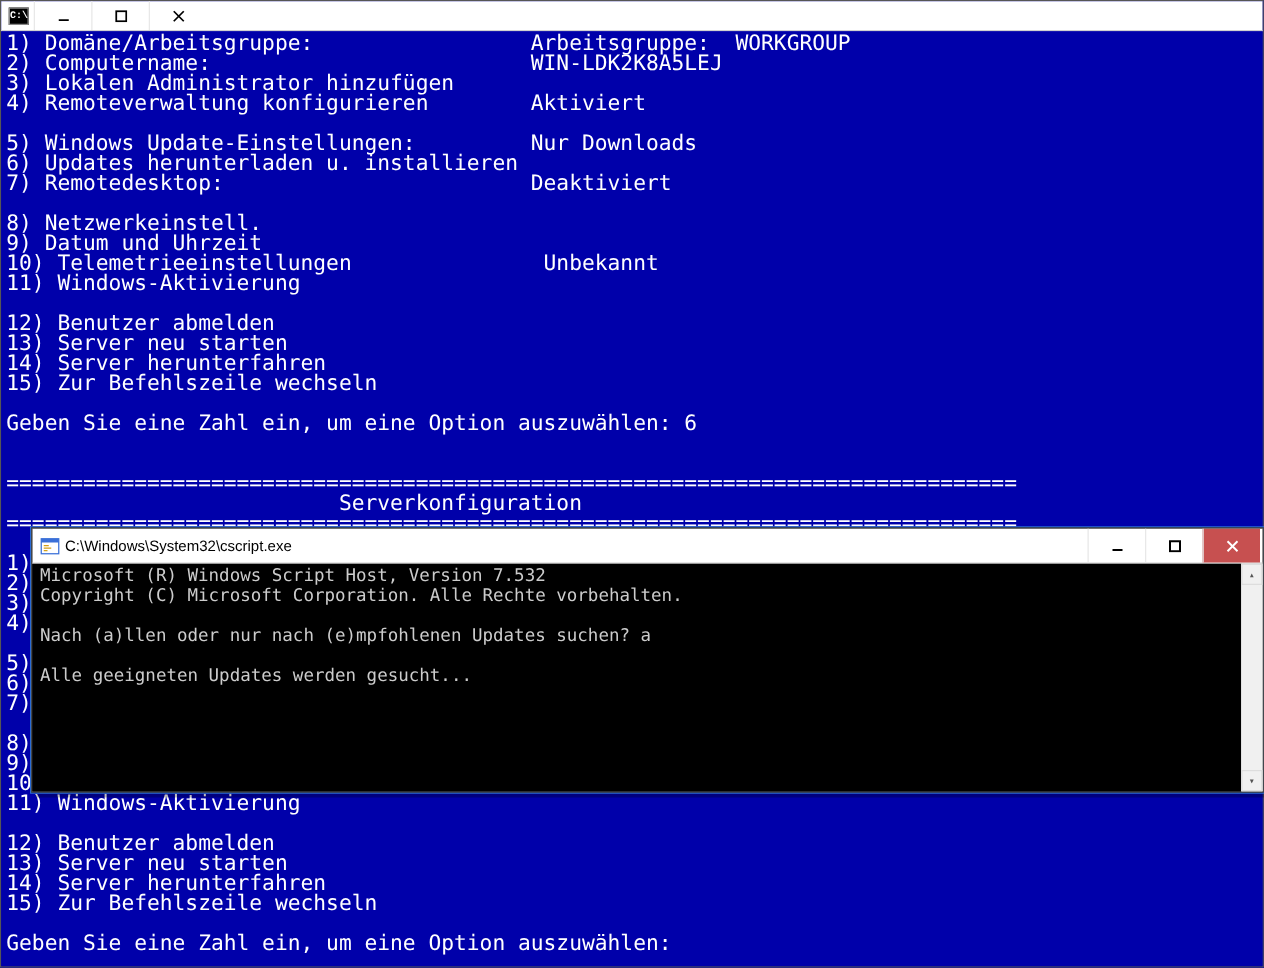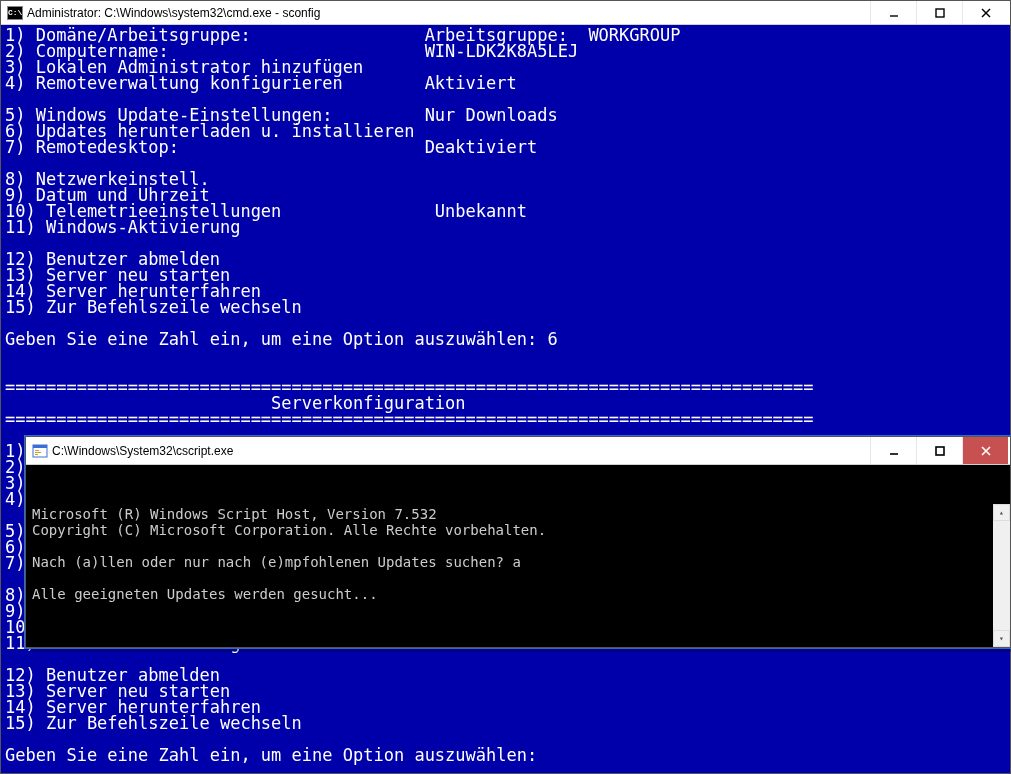--- a/index.html
+++ b/index.html
@@ -84,27 +84,26 @@
       background: #0000AA;
       color: #fff;
       font-size: 17px;
       line-height: 16px;
       padding: 2px 4px;
       white-space: pre;
       overflow: hidden;
       font-family: 'Consolas', monospace;
     }
     .inner-window {
-      top: 436px;
+      top: 422px;
       left: 25px;
       width: 986px;
       height: 212px;
       background: #000;
       box-shadow: 0 0 0 1px #2a6bd4, 4px 4px 0 rgba(0,0,0,.25);
-      gap: 39px;
     }
     .inner-titlebar {
       height: 28px;
       background: #fff;
       display: flex;
       align-items: center;
       padding: 0 2px;
       border-bottom: 1px solid #d0d0d0;
     }
     .inner-titlebar .titlebar-btn.close { background: #c75050; color: #fff; }
@@ -145,21 +144,20 @@
     }
   </style>
 </head>
 <body>
 
 <div class="window main-window">
   <div class="titlebar">
     <div class="titlebar-icon">
       <div class="cmd-icon">C:\</div>
     </div>
-    <div class="titlebar-text">Administrator: C:\Windows\system32\cmd.exe - sconfig</div>
     <div class="titlebar-buttons">
       <div class="titlebar-btn">
         <svg viewBox="0 0 10 10">
             <line x1="1" y1="8" x2="9" y2="8" stroke="#000" stroke-width="1.4"></line>
           </svg>
       </div>
       <div class="titlebar-btn">
         <svg viewBox="0 0 10 10">
             <rect x="1" y="1" width="8" height="8" fill="none" stroke="#000" stroke-width="1.4"></rect>
           </svg>

